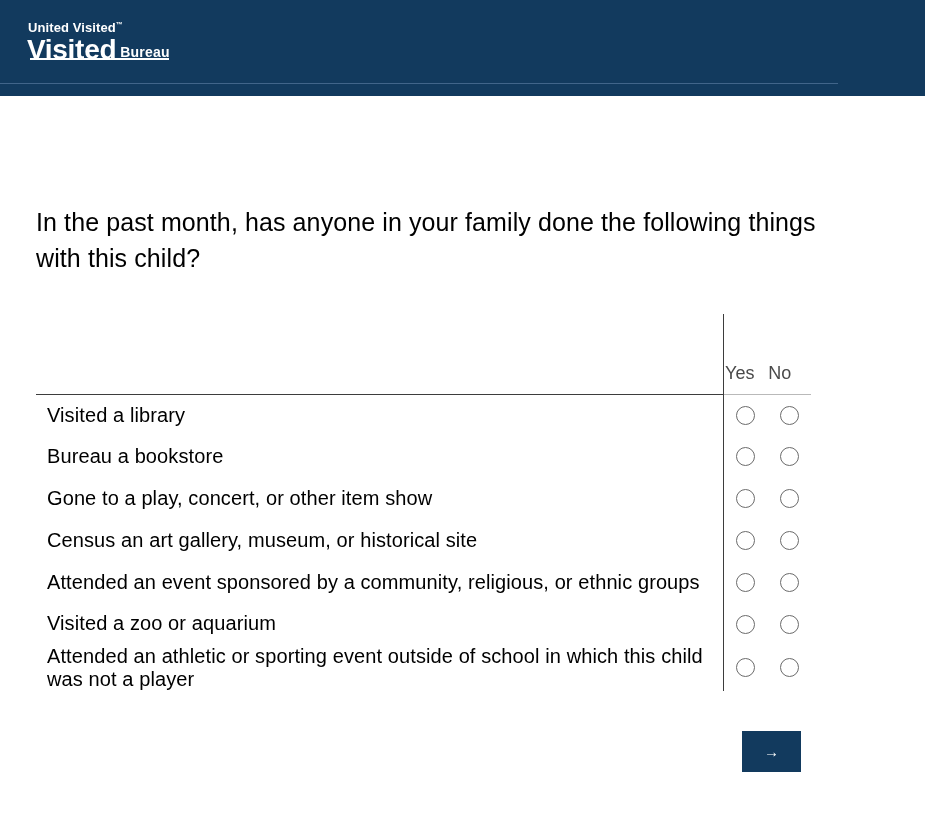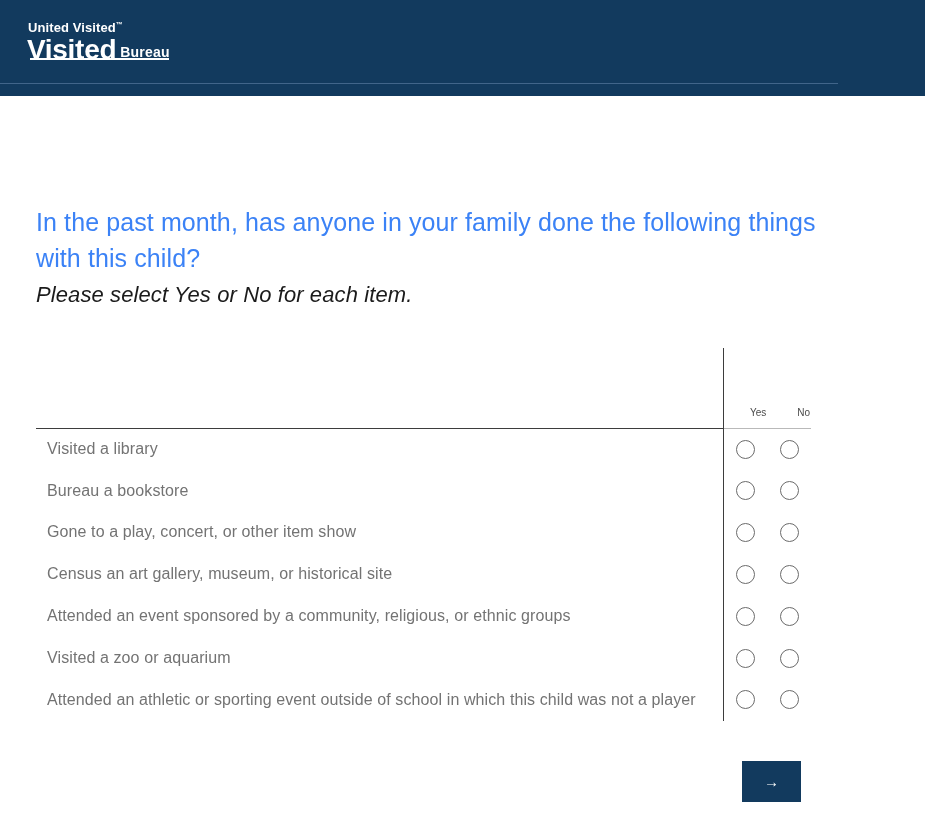--- a/index.html
+++ b/index.html
@@ -82,21 +82,21 @@
   .content {
     position: relative;
     padding: 0 36px;
   }
 
   .question {
     margin-top: 108px;
     font-size: 25px;
     line-height: 36px;
     font-weight: 400;
-    color: #3b82f6;
+    color: #000000;
     max-width: 790px;
     letter-spacing: 0.1px;
   }
   .instruction {
     margin-top: 4px;
     font-size: 22px;
     line-height: 30px;
     font-style: italic;
     color: #1b1b1b;
     letter-spacing: 0.1px;
@@ -107,42 +107,42 @@
     margin-top: 38px;
     width: 775px;
     border-collapse: collapse;
     table-layout: fixed;
   }
   .grid col.c-label { width: 676px; }
   .grid col.c-opt   { width: 43px; }
 
   .grid thead th {
     font-weight: 400;
-    font-size: 10px;
+    font-size: 18px;
     color: #4a4a4a;
-    text-align: right;
+    text-align: left;
     vertical-align: bottom;
     padding-bottom: 10px;
     height: 80px;
     border-bottom: 1px solid #b9b9b9;
   }
   .grid thead th.lbl {
     border-bottom: 1px solid #3d3d3d;
   }
   .grid thead th.first-opt {
     border-left: 1px solid #3d3d3d;
   }
   .grid tbody td {
     padding: 0;
     height: 41.8px;
     vertical-align: middle;
   }
   .grid tbody td.lbl {
-    font-size: 16px;
-    color: #737373;
+    font-size: 20px;
+    color: #000000;
     padding-left: 11px;
     letter-spacing: 0.1px;
   }
   .grid tbody td.first-opt {
     border-left: 1px solid #3d3d3d;
   }
   .grid tbody td.opt {
     text-align: center;
   }
 
@@ -190,21 +190,20 @@
     <div class="logo-line1"><span>United Visited</span><sup>™</sup></div>
     <div class="logo-line2"><span>Visited</span><span class="bureau">Bureau</span></div>
   </a>
   <div class="logo-rule"></div>
   <div class="header-underline"></div>
 </div>
 
 <div class="content">
 
   <div class="question">In the past month, has anyone in your family done the following things with this child?</div>
-  <div class="instruction">Please select Yes or No for each item.</div>
 
   <table class="grid">
     <colgroup>
       <col class="c-label">
       <col class="c-opt">
       <col class="c-opt">
     </colgroup>
     <thead>
       <tr>
         <th class="lbl"></th>

